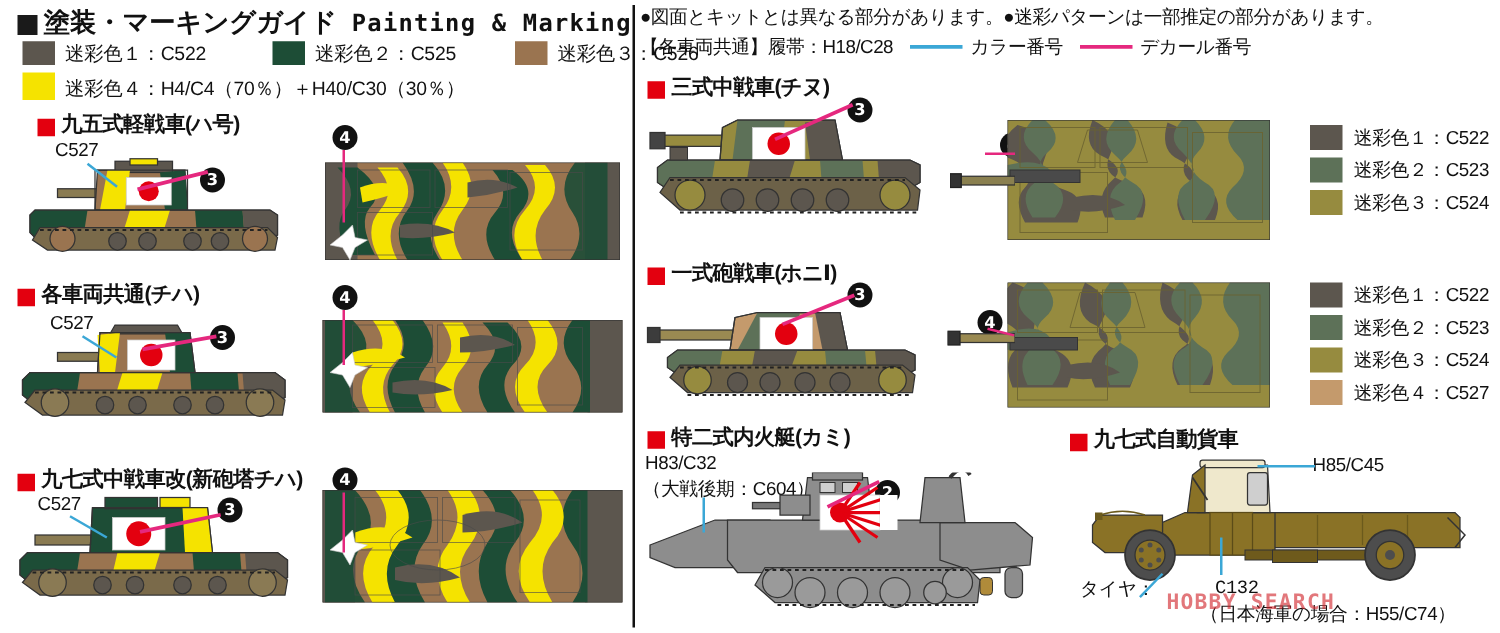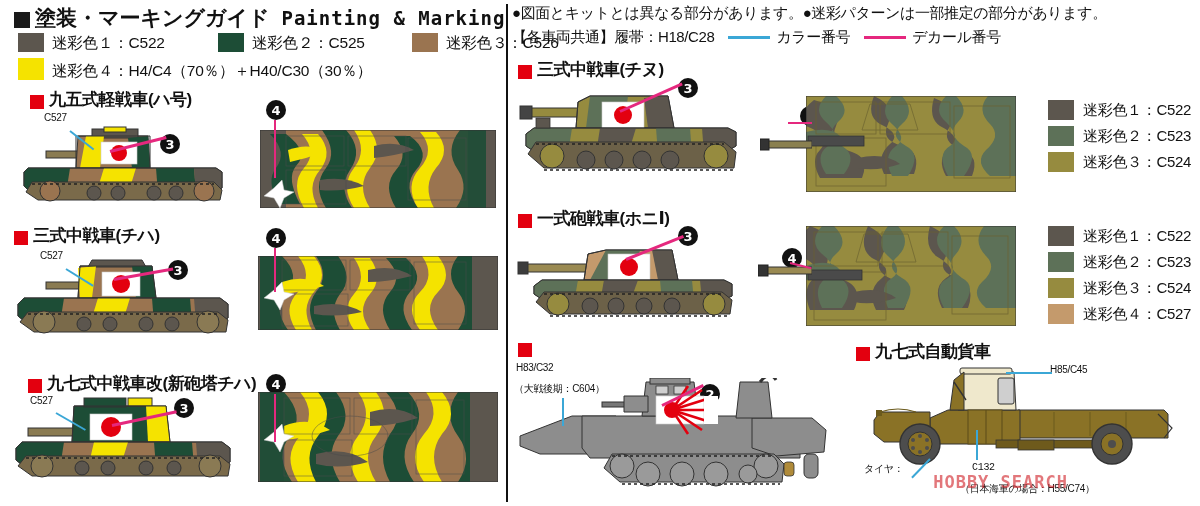--- a/index.html
+++ b/index.html
@@ -47,21 +47,21 @@
     position:absolute;white-space:nowrap;
     font-size:17px;font-weight:bold;letter-spacing:-0.5px;
   }
   .veh-title .redsq{
     width:14px;height:14px;background:#e3000f;display:inline-block;
     margin-right:5px;position:relative;top:1px;
   }
 
   
   .callout{
-    position:absolute;font-size:10px;white-space:nowrap;letter-spacing:-0.3px;text-align:right;
+    position:absolute;font-size:15px;white-space:nowrap;letter-spacing:-0.3px;text-align:right;
   }
 
   
   .bullet{
     position:absolute;width:20px;height:20px;border-radius:50%;
     background:#111;color:#fff;font-size:13px;font-weight:bold;
     display:flex;align-items:center;justify-content:center;
     font-family:"DejaVu Sans",sans-serif;
   }
 
@@ -188,21 +188,21 @@
       <rect x="88" y="6" width="58" height="30"></rect>
       <rect x="26" y="40" width="60" height="34"></rect>
       <rect x="148" y="8" width="58" height="62"></rect>
     </g>
     <rect x="0" y="0" width="236" height="78" fill="none" stroke="#333" stroke-width="1"></rect>
     <polygon points="14,58 22,50 24,60 34,62 24,68 20,78 14,68 4,66" fill="#fff" stroke="#ccc" stroke-width="0.5"></polygon>
   </svg>
   <div class="leader pink" style="left:276px;top:120px;width:58px;transform:rotate(90deg);transform-origin:0 0;"></div>
 
   <div class="veh-title" style="left:14px;top:224px;">
-    <span class="sq redsq"></span><span>三式中戦車(チハ)</span>
+    <span class="sq redsq"></span><span>各車両共通(チハ)</span>
   </div>
   <div class="callout" style="left:40px;top:250px;">
     <span>C527</span>
   </div>
   <div class="bullet" style="left:168px;top:260px;">
       <span>3</span>
     </div>
   <div class="bullet" style="left:266px;top:228px;">
       <span>4</span>
     </div>
@@ -252,21 +252,21 @@
       <rect x="24" y="4" width="64" height="30"></rect>
       <rect x="92" y="4" width="60" height="30"></rect>
       <rect x="24" y="38" width="66" height="32"></rect>
       <rect x="156" y="6" width="52" height="62"></rect>
     </g>
     <rect x="0" y="0" width="240" height="74" fill="none" stroke="#333" stroke-width="1"></rect>
     <polygon points="16,34 24,26 26,36 36,38 26,44 22,54 16,44 6,42" fill="#fff" stroke="#ccc" stroke-width="0.5"></polygon>
   </svg>
   <div class="leader pink" style="left:276px;top:248px;width:44px;transform:rotate(90deg);transform-origin:0 0;"></div>
 
-  <div class="veh-title" style="left:28px;top:372px;">
+  <div class="veh-title" style="left:14px;top:372px;">
     <span class="sq redsq"></span><span>九七式中戦車改(新砲塔チハ)</span>
   </div>
   <div class="callout" style="left:30px;top:395px;">
     <span>C527</span>
   </div>
   <div class="bullet" style="left:174px;top:398px;">
       <span>3</span>
     </div>
   <div class="bullet" style="left:266px;top:374px;">
       <span>4</span>
@@ -483,21 +483,21 @@
         <span class="chip" style="background:#968b3f"></span>
         <span class="lbl">迷彩色３：C524</span>
       </div>
     <div class="row">
         <span class="chip" style="background:#c49a6c"></span>
         <span class="lbl">迷彩色４：C527</span>
       </div>
   </div>
 
   <div class="veh-title" style="left:518px;top:338px;">
-    <span class="sq redsq"></span>
+    <span class="sq redsq"></span><span>特二式内火艇(カミ)</span>
   </div>
   <div class="callout" style="left:516px;top:362px;">
     <span>H83/C32</span>
   </div>
   <div class="callout" style="left:514px;top:382px;">
     <span>（大戦後期：C604）</span>
   </div>
   <div class="bullet" style="left:700px;top:384px;">
       <span>2</span>
     </div>

